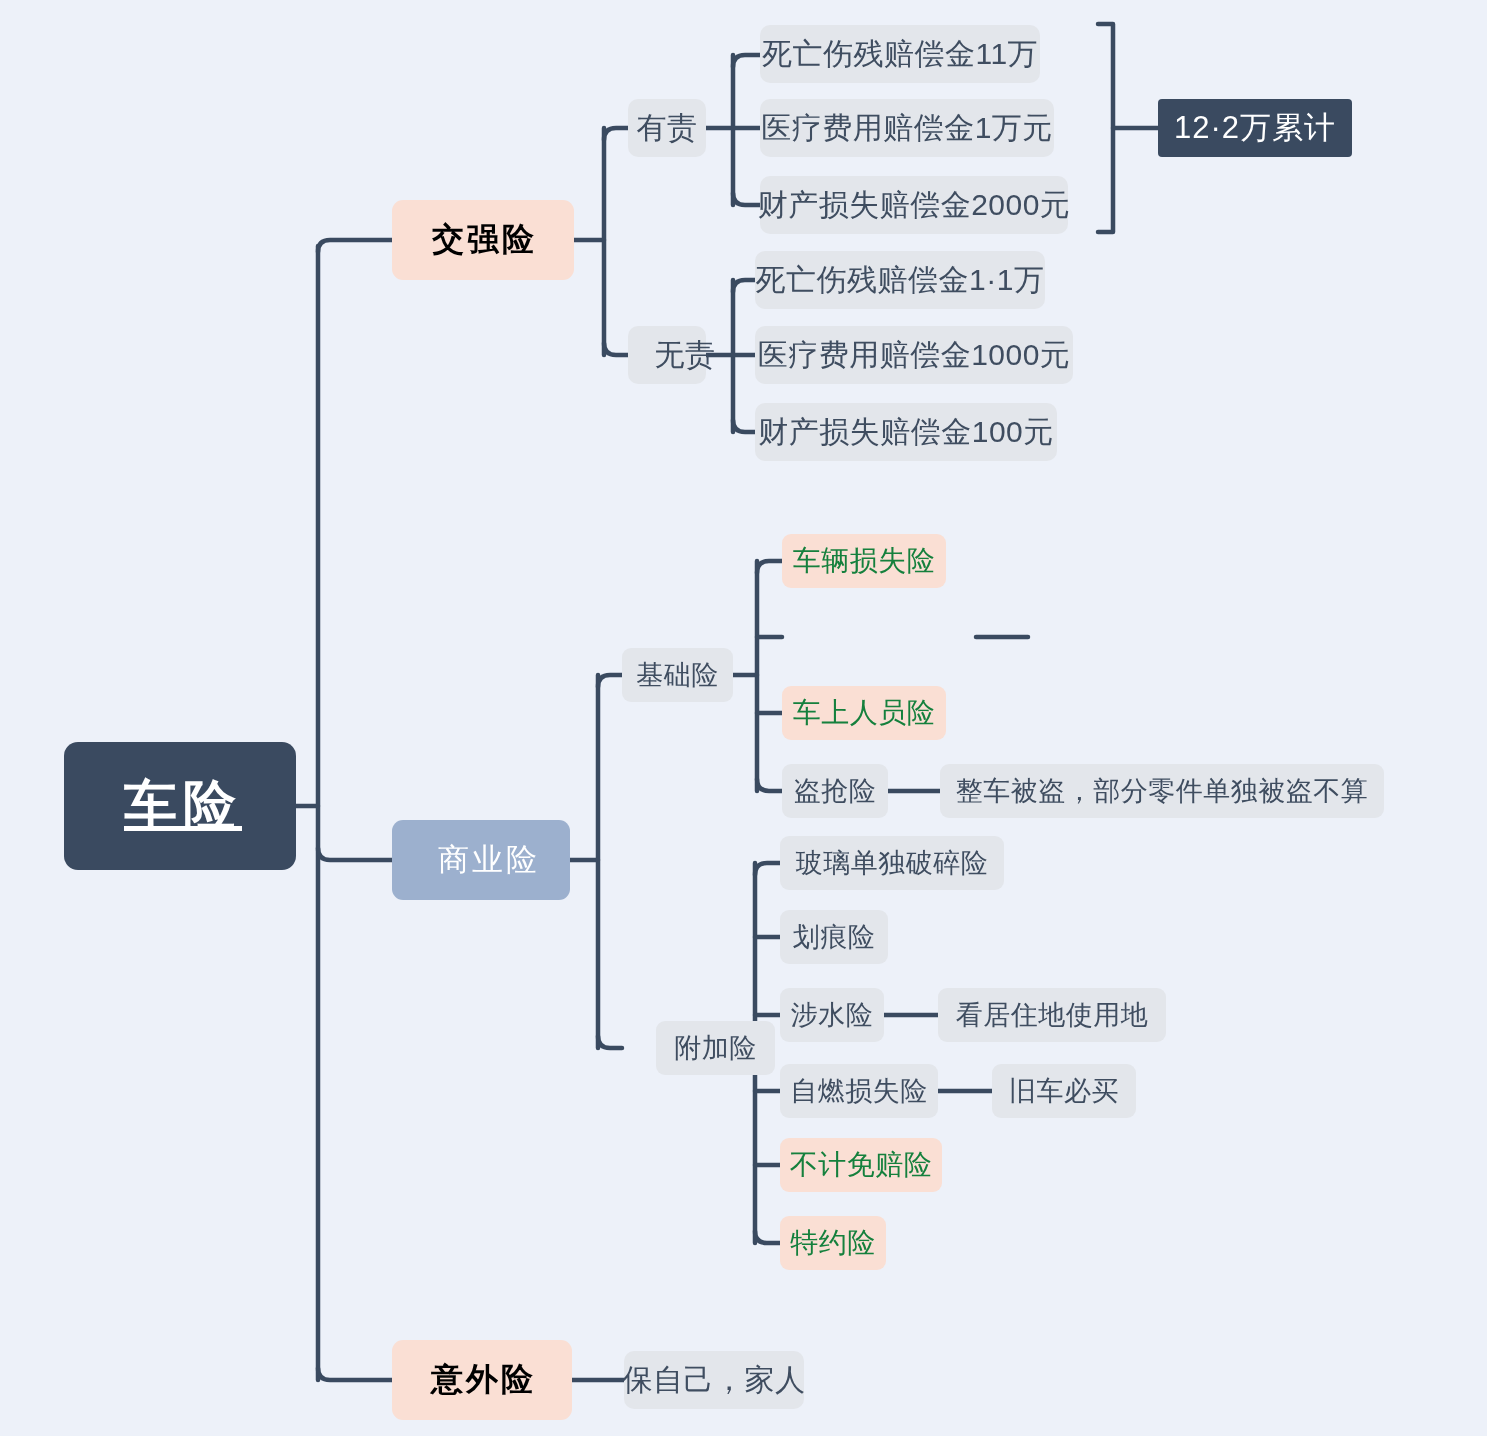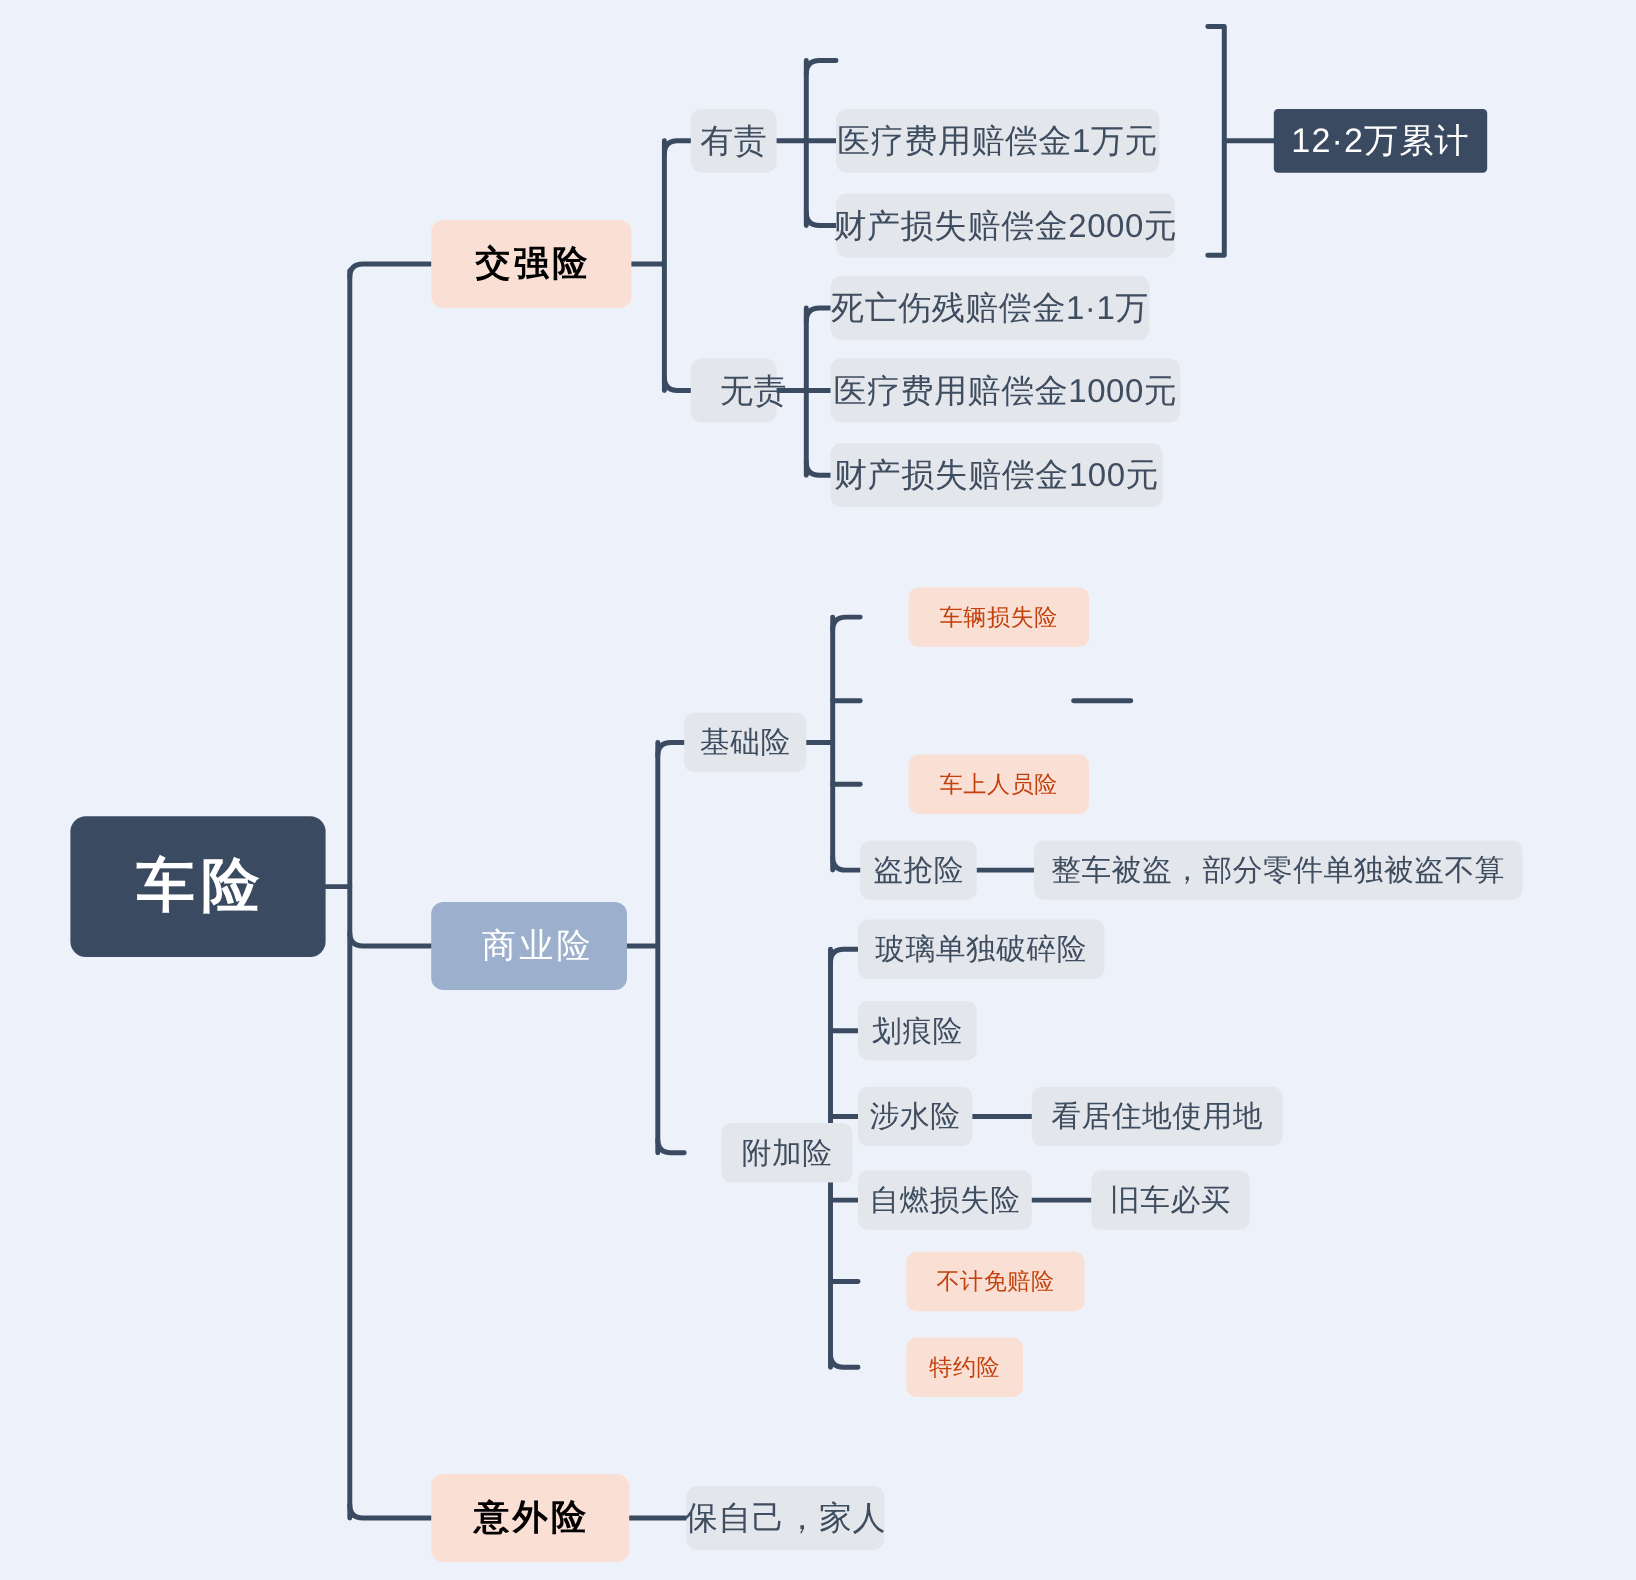--- a/index.html
+++ b/index.html
@@ -72,24 +72,23 @@
   .n-grey-sm {
     background: #e3e6eb;
     color: #3f4d60;
     border-radius: 9px;
     font-size: 27px;
   }
 
   
   .n-pink {
     background: #fadfd4;
-    color: #c2410c;
+    color: #15803d;
     border-radius: 9px;
-    font-size: 21px;
-    margin-left: 44px;
+    font-size: 28px;
   }
 
   
   .n-dark {
     background: #3a4a60;
     color: #ffffff;
     border-radius: 4px;
     font-size: 31px;
     letter-spacing: 1px;
   }
@@ -156,26 +155,27 @@
       <path d="M755,1165 L780,1165"></path>
       <path d="M755,1231 Q755,1243 767,1243 L780,1243"></path>
 
       <path d="M884,1015 L938,1015"></path>
       <path d="M938,1091 L992,1091"></path>
 
       <path d="M572,1380 L624,1380"></path>
     </g>
   </svg>
 
-  <div class="node n-root" style="left:64px; top:742px; width:232px; height:128px;">车险</div>
+  <div class="node n-root" style="left:64px; top:742px; width:232px; height:128px;text-decoration:underline;">车险</div>
 
   <div class="node n-branch-pink" style="left:392px; top:200px; width:182px; height:80px;">交强险</div>
 
   <div class="node n-grey" style="left:628px; top:99px; width:78px; height:58px;">有责</div>
 
+  <div class="node n-grey" style="left:760px; top:25px; width:280px; height:58px;">死亡伤残赔偿金11万</div>
   <div class="node n-grey" style="left:760px; top:99px; width:294px; height:58px;">医疗费用赔偿金1万元</div>
   <div class="node n-grey" style="left:760px; top:176px; width:308px; height:58px;">财产损失赔偿金2000元</div>
 
   <div class="node n-dark" style="left:1158px; top:99px; width:194px; height:58px;">12·2万累计</div>
 
   <div class="node n-grey" style="left:628px; top:326px; width:78px; height:58px;padding-left:36px;">无责</div>
 
   <div class="node n-grey" style="left:755px; top:251px; width:290px; height:58px;">死亡伤残赔偿金1·1万</div>
   <div class="node n-grey" style="left:755px; top:326px; width:318px; height:58px;">医疗费用赔偿金1000元</div>
   <div class="node n-grey" style="left:755px; top:403px; width:302px; height:58px;">财产损失赔偿金100元</div>

